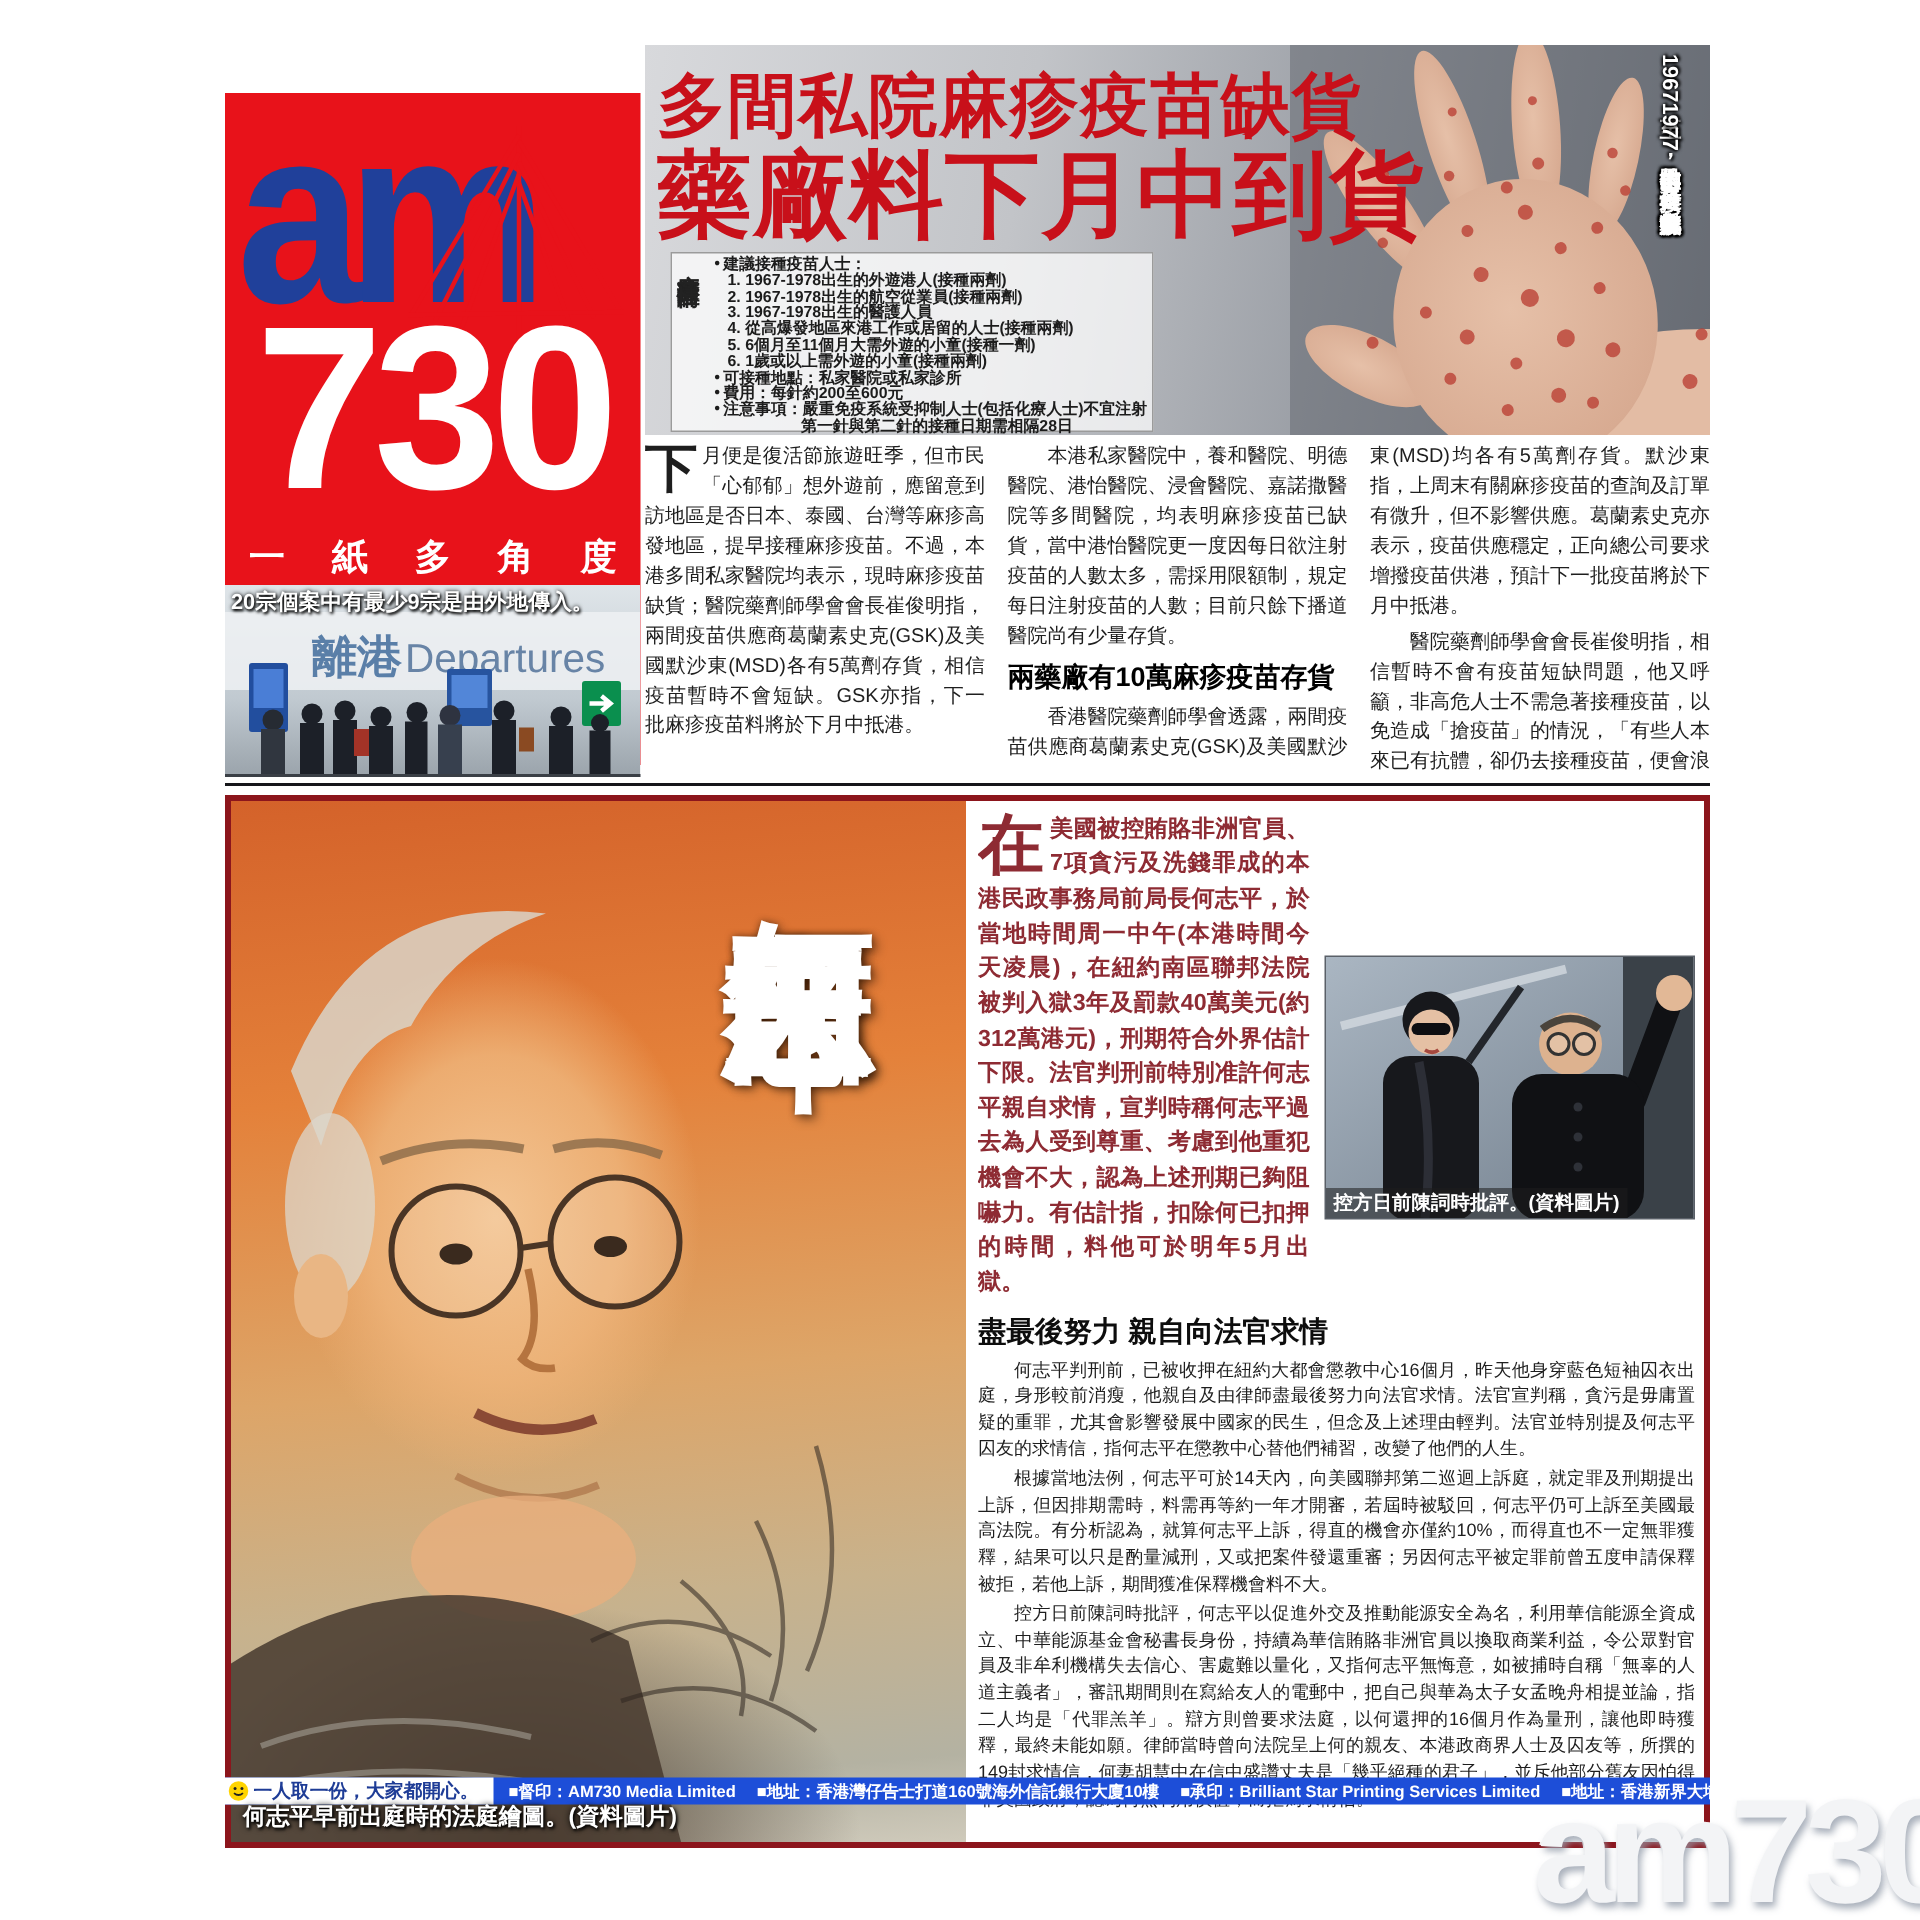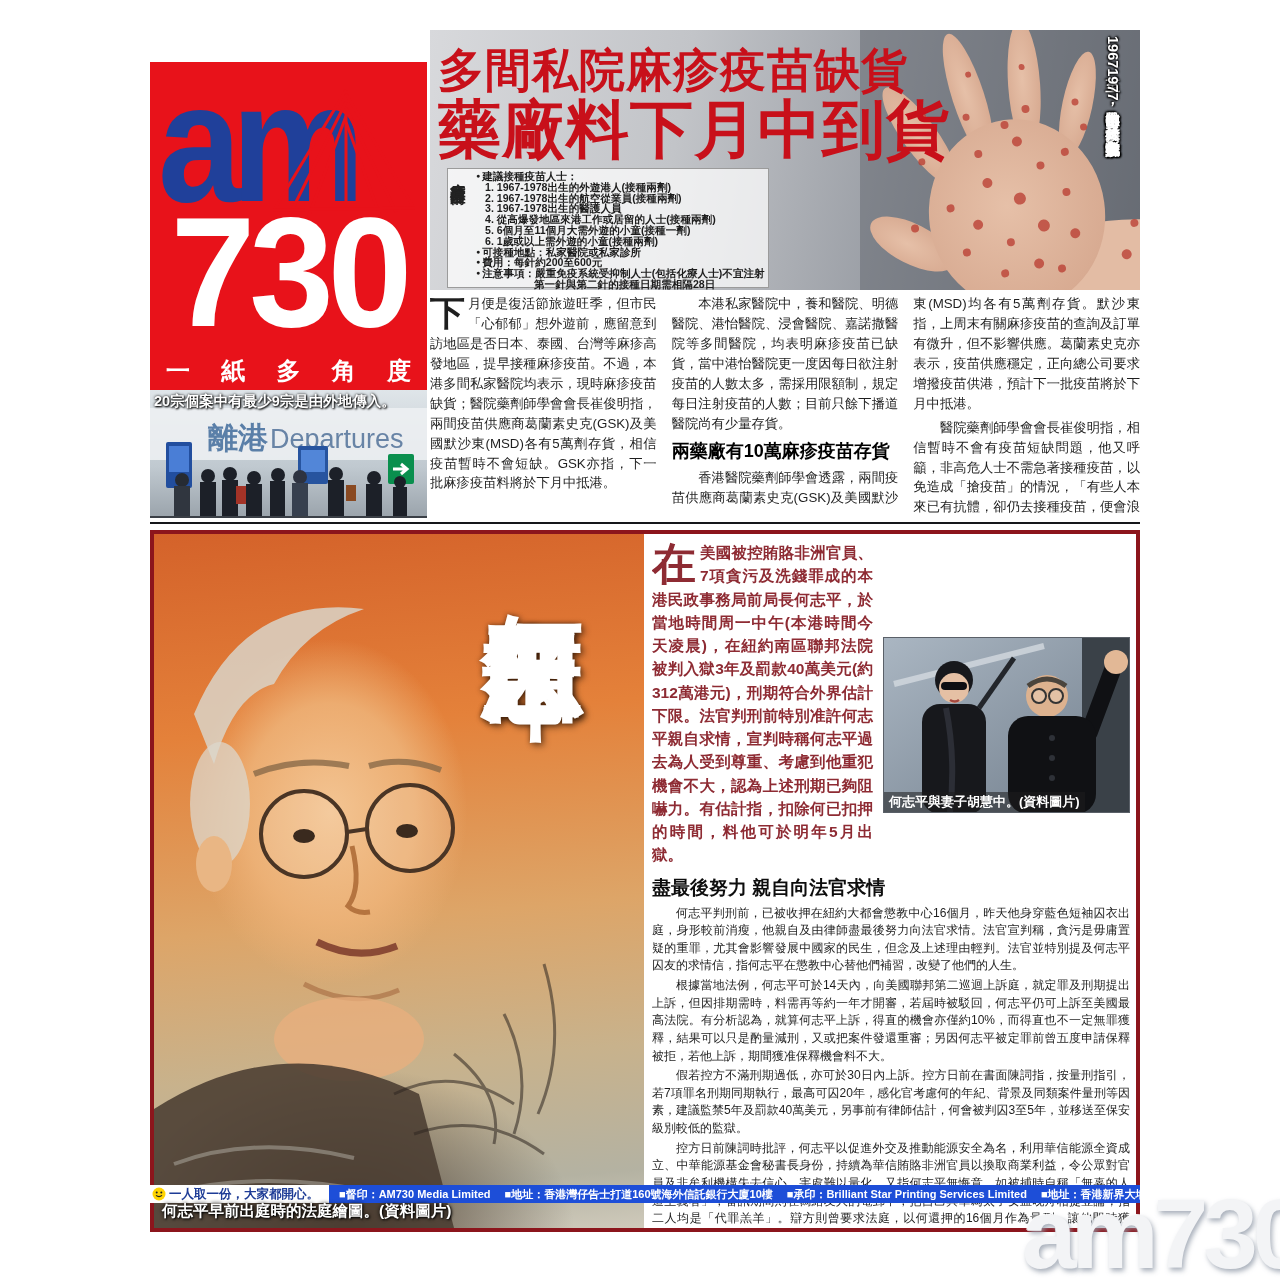--- a/index.html
+++ b/index.html
@@ -284,28 +284,27 @@
           <circle cx="232" cy="24" r="12" fill="#e2b896"></circle>
           <circle cx="163" cy="58" r="21" fill="#ddb28f"></circle>
           <path d="M144 48 q19 -14 38 0" stroke="#4a443c" stroke-width="5" fill="none"></path>
           <circle cx="155" cy="58" r="7" stroke="#333" stroke-width="2" fill="rgba(255,255,255,.2)"></circle>
           <circle cx="172" cy="58" r="7" stroke="#333" stroke-width="2" fill="rgba(255,255,255,.2)"></circle>
           <rect x="124" y="78" width="88" height="98" rx="20" fill="#101114"></rect>
           <circle cx="168" cy="100" r="3" fill="#2e3138"></circle>
             <circle cx="168" cy="120" r="3" fill="#2e3138"></circle>
             <circle cx="168" cy="140" r="3" fill="#2e3138"></circle>
         </svg>
-        <div class="couple-cap">何志平與妻子胡慧中。(資料圖片)</div>
+        <div class="couple-cap">控方日前陳詞時批評。(資料圖片)</div>
       </div>
 
       <p class="intro"><span class="dropcap2">在</span><span>美國被控賄賂非洲官員、7項貪污及洗錢罪成的本港民政事務局前局長何志平，於當地時間周一中午(本港時間今天凌晨)，在紐約南區聯邦法院被判入獄3年及罰款40萬美元(約312萬港元)，刑期符合外界估計下限。法官判刑前特別准許何志平親自求情，宣判時稱何志平過去為人受到尊重、考慮到他重犯機會不大，認為上述刑期已夠阻嚇力。有估計指，扣除何已扣押的時間，料他可於明年5月出獄。</span></p>
       <div class="s-head">盡最後努力 親自向法官求情</div>
       <p class="bp">何志平判刑前，已被收押在紐約大都會懲教中心16個月，昨天他身穿藍色短袖囚衣出庭，身形較前消瘦，他親自及由律師盡最後努力向法官求情。法官宣判稱，貪污是毋庸置疑的重罪，尤其會影響發展中國家的民生，但念及上述理由輕判。法官並特別提及何志平囚友的求情信，指何志平在懲教中心替他們補習，改變了他們的人生。</p>
       <p class="bp">根據當地法例，何志平可於14天內，向美國聯邦第二巡迴上訴庭，就定罪及刑期提出上訴，但因排期需時，料需再等約一年才開審，若屆時被駁回，何志平仍可上訴至美國最高法院。有分析認為，就算何志平上訴，得直的機會亦僅約10%，而得直也不一定無罪獲釋，結果可以只是酌量減刑，又或把案件發還重審；另因何志平被定罪前曾五度申請保釋被拒，若他上訴，期間獲准保釋機會料不大。</p>
-      <p class="bp">假若控方不滿刑期過低，亦可於30日內上訴。控方日前在書面陳詞指，按量刑指引，若7項罪名刑期同期執行，最高可囚20年，感化官考慮何的年紀、背景及同類案件量刑等因素，建議監禁5年及罰款40萬美元，另事前有律師估計，何會被判囚3至5年，並移送至保安級別較低的監獄。</p>
       <p class="bp">控方日前陳詞時批評，何志平以促進外交及推動能源安全為名，利用華信能源全資成立、中華能源基金會秘書長身份，持續為華信賄賂非洲官員以換取商業利益，令公眾對官員及非牟利機構失去信心、害處難以量化，又指何志平無悔意，如被捕時自稱「無辜的人道主義者」，審訊期間則在寫給友人的電郵中，把自己與華為太子女孟晚舟相提並論，指二人均是「代罪羔羊」。辯方則曾要求法庭，以何還押的16個月作為量刑，讓他即時獲釋，最終未能如願。律師當時曾向法院呈上何的親友、本港政商界人士及囚友等，所撰的149封求情信，何妻胡慧中在信中盛讚丈夫是「幾乎絕種的君子」，並斥他部分舊友因怕得罪美國政府，認為何無利用價值，而拒寫求情信。</p>
 
     </div>
   </div>
 
   <div class="footer">
     <div class="f-slogan">
       <svg width="14" height="14" viewBox="0 0 14 14">
         <circle cx="7" cy="7" r="6.5" fill="#ffd400"></circle>
         <circle cx="4.7" cy="5.4" r="1" fill="#222"></circle>

